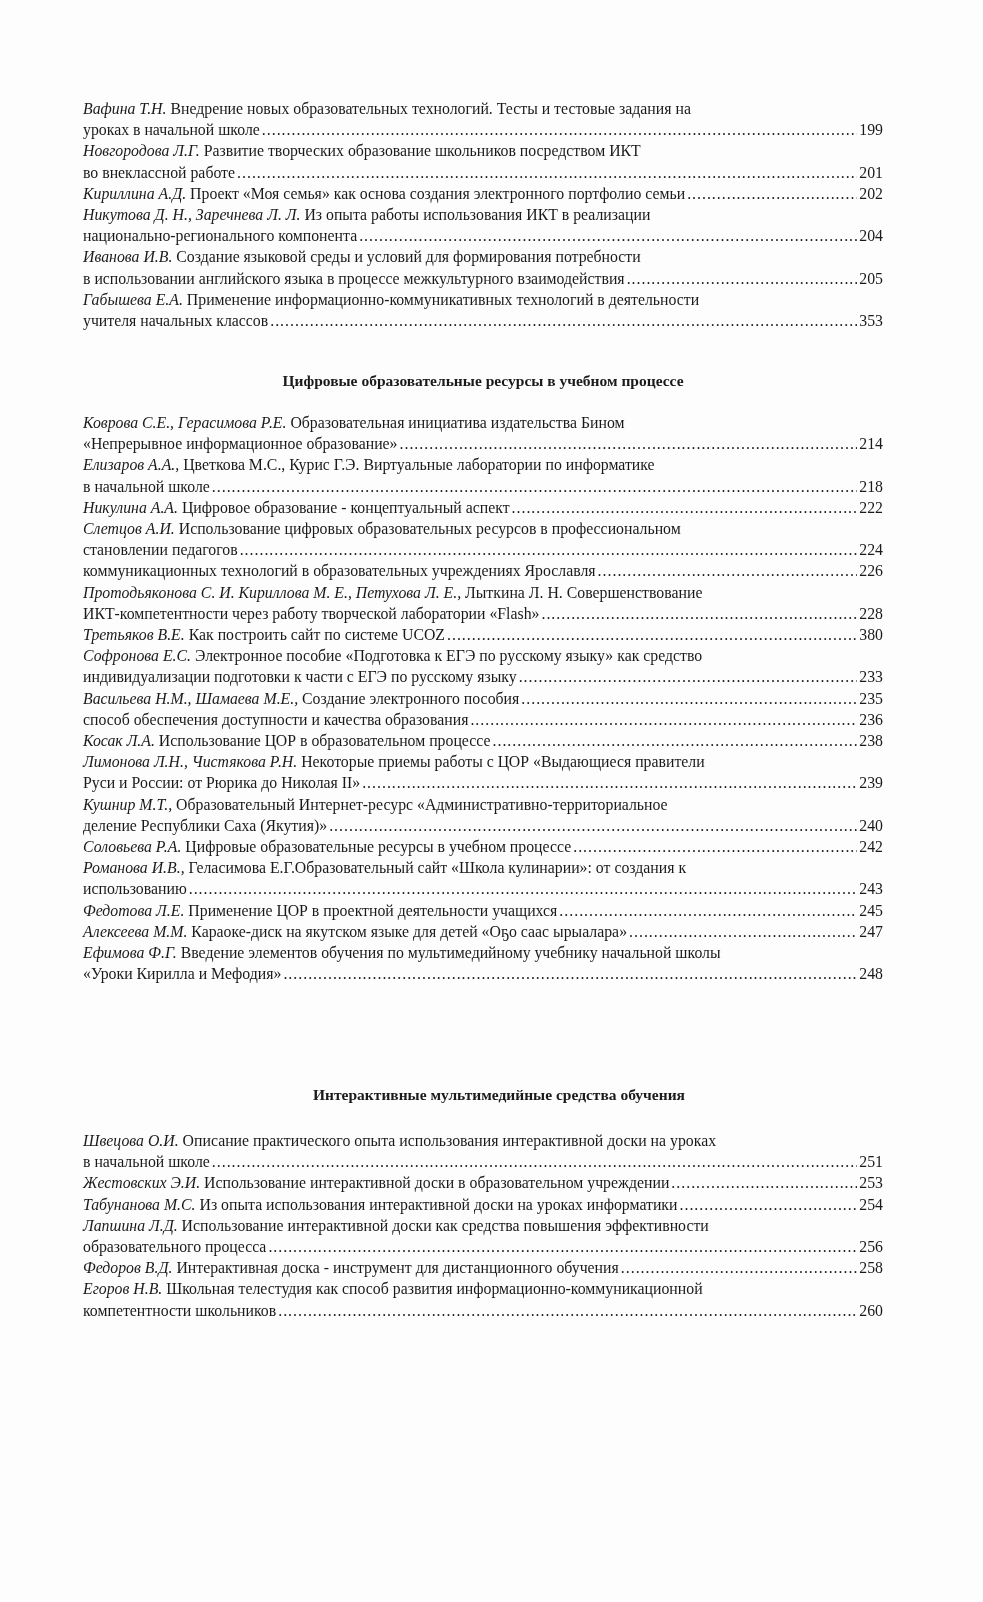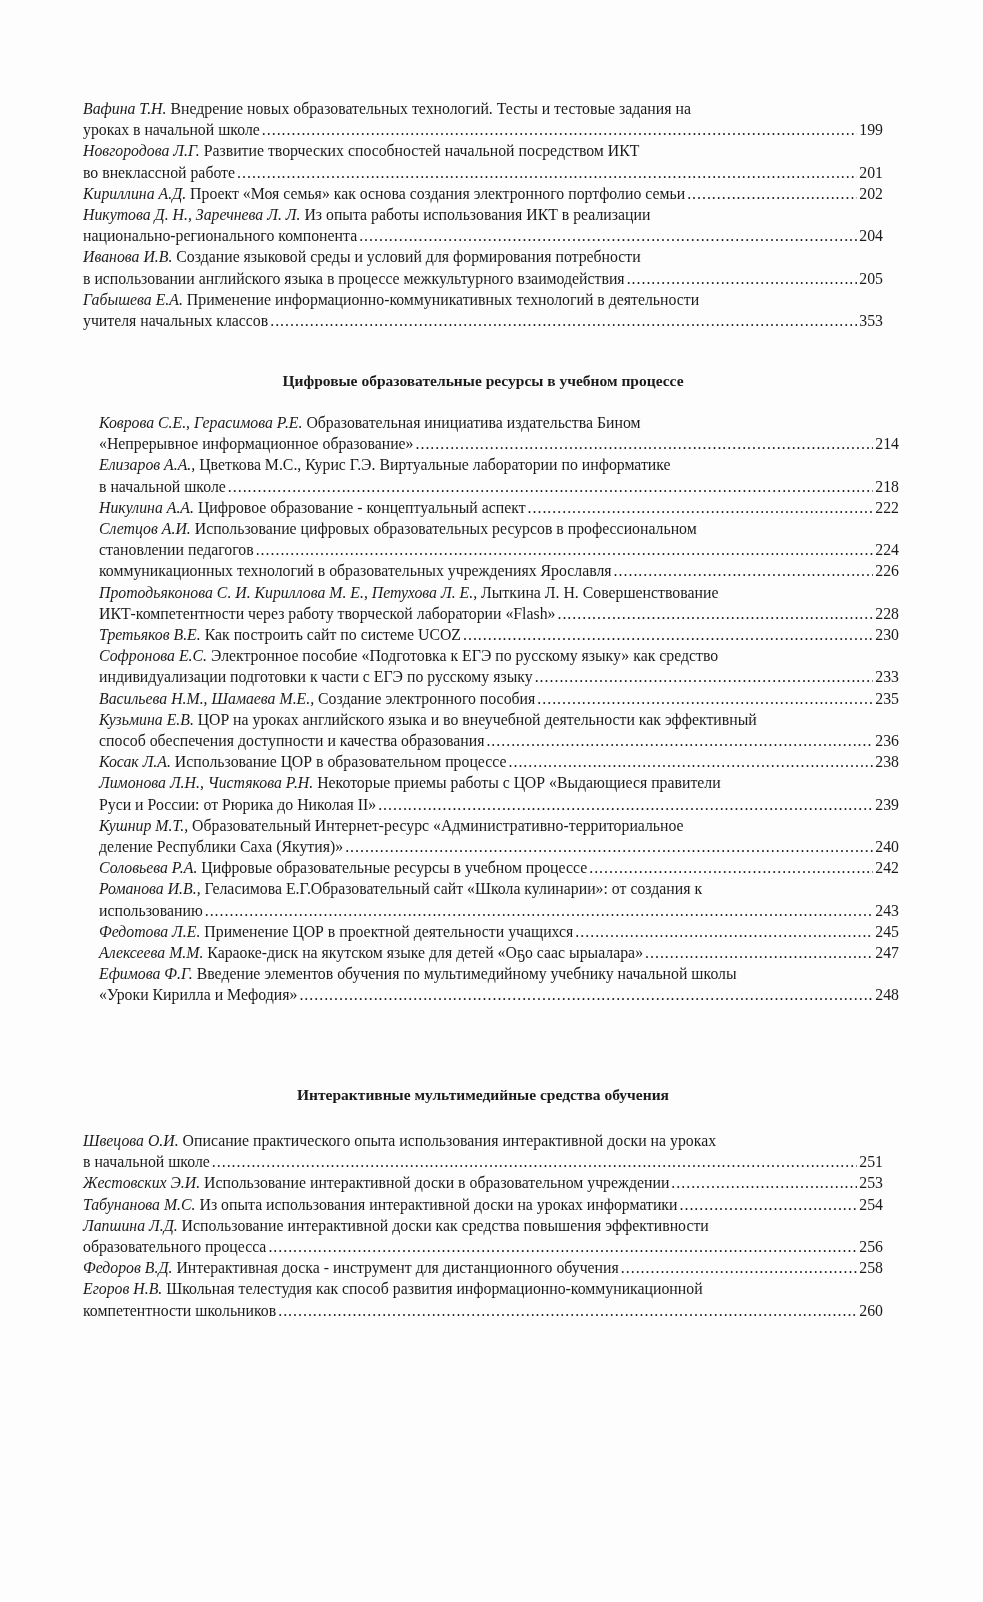--- a/index.html
+++ b/index.html
@@ -22,42 +22,42 @@
   .entry .dots {
     flex: 1 1 auto; overflow: hidden; white-space: nowrap;
     margin: 0 2px; letter-spacing: 1px;
   }
   .entry .dots::after {
     content: "................................................................................................................................................................................................................................";
   }
   .entry .page-num { white-space: nowrap; }
   #s0 { position: absolute; top: 0; left: 0; width: 100%; text-align: center; }
   #s1-title { position: absolute; top: 273px; left: 0; width: 100%; }
-  #s1 { position: absolute; top: 314px; left: 16px; width: 100%; }
-  #s2-title { position: absolute; top: 987px; left: 0; width: 100%; }
+  #s1 { position: absolute; top: 314px; left: 0; width: 100%; }
+  #s2-title { position: absolute; top: 987px; left: 16px; width: 100%; }
   #s2 { position: absolute; top: 1032px; left: 0; width: 100%; text-align: right; }
 </style>
 </head>
 <body>
 
 <div class="page">
   <div id="s0" class="section">
       <div class="entry">
         <div class="line">
           <span class="txt"><span class="author">Вафина Т.Н.</span> <span>Внедрение  новых  образовательных  технологий. Тесты и тестовые задания на</span></span>
         </div>
         <div class="line last">
           <span class="txt"><span>уроках в начальной школе</span></span>
           <span class="dots"></span>
           <span class="page-num">199</span>
         </div>
       </div>
       <div class="entry">
         <div class="line">
-          <span class="txt"><span class="author">Новгородова Л.Г.</span> <span>Развитие творческих способностей  начальной посредством ИКТ</span></span>
+          <span class="txt"><span class="author">Новгородова Л.Г.</span> <span>Развитие творческих образование  школьников посредством ИКТ</span></span>
         </div>
         <div class="line last">
           <span class="txt"><span>во внеклассной работе</span></span>
           <span class="dots"></span>
           <span class="page-num">201</span>
         </div>
       </div>
       <div class="entry">
         <div class="line last">
           <span class="txt"><span class="author">Кириллина А.Д.</span> <span>Проект «Моя семья»  как основа создания  электронного  портфолио семьи</span></span>
@@ -149,44 +149,41 @@
         <div class="line last">
           <span class="txt"><span>ИКТ-компетентности через работу творческой лаборатории «Flash»</span></span>
           <span class="dots"></span>
           <span class="page-num">228</span>
         </div>
       </div>
       <div class="entry">
         <div class="line last">
           <span class="txt"><span class="author">Третьяков В.Е.</span> <span>Как  построить сайт по системе UCOZ</span></span>
           <span class="dots"></span>
-          <span class="page-num">230</span>
+          <span class="page-num">380</span>
         </div>
       </div>
       <div class="entry">
         <div class="line">
           <span class="txt"><span class="author">Софронова Е.С.</span> <span>Электронное пособие  «Подготовка к ЕГЭ по русскому языку» как средство</span></span>
         </div>
         <div class="line last">
           <span class="txt"><span>индивидуализации подготовки к части с ЕГЭ по русскому языку</span></span>
           <span class="dots"></span>
           <span class="page-num">233</span>
         </div>
       </div>
       <div class="entry">
         <div class="line last">
           <span class="txt"><span class="author">Васильева Н.М., Шамаева М.Е.,</span> <span> Создание электронного пособия</span></span>
           <span class="dots"></span>
           <span class="page-num">235</span>
         </div>
       </div>
       <div class="entry">
-        <div class="line">
-          <span class="txt"><span class="author">Кузьмина Е.В.</span> <span> ЦОР на уроках английского языка и во внеучебной деятельности  как эффективный</span></span>
-        </div>
         <div class="line last">
           <span class="txt"><span>способ обеспечения доступности и качества образования</span></span>
           <span class="dots"></span>
           <span class="page-num">236</span>
         </div>
       </div>
       <div class="entry">
         <div class="line last">
           <span class="txt"><span class="author">Косак Л.А.</span> <span>Использование ЦОР в образовательном процессе</span></span>
           <span class="dots"></span>

